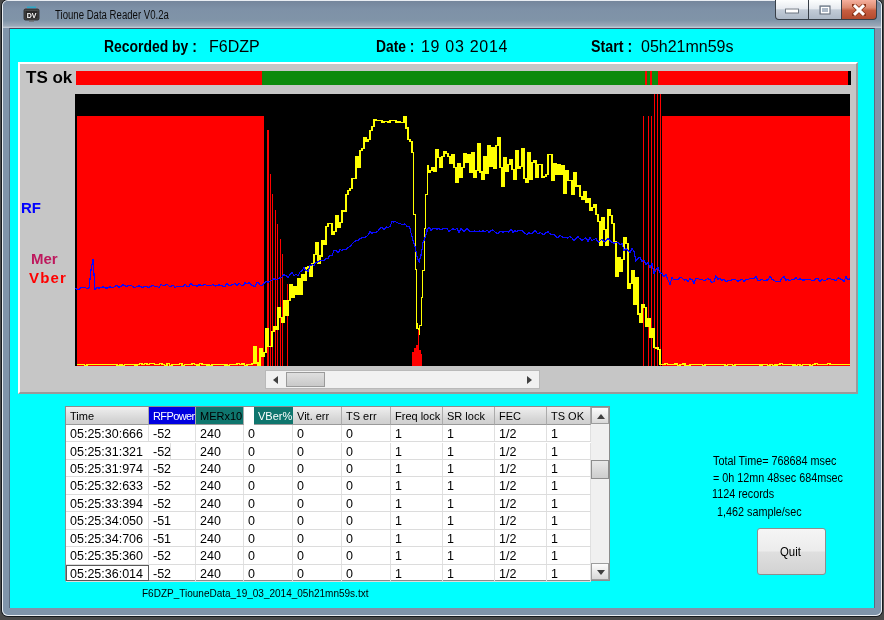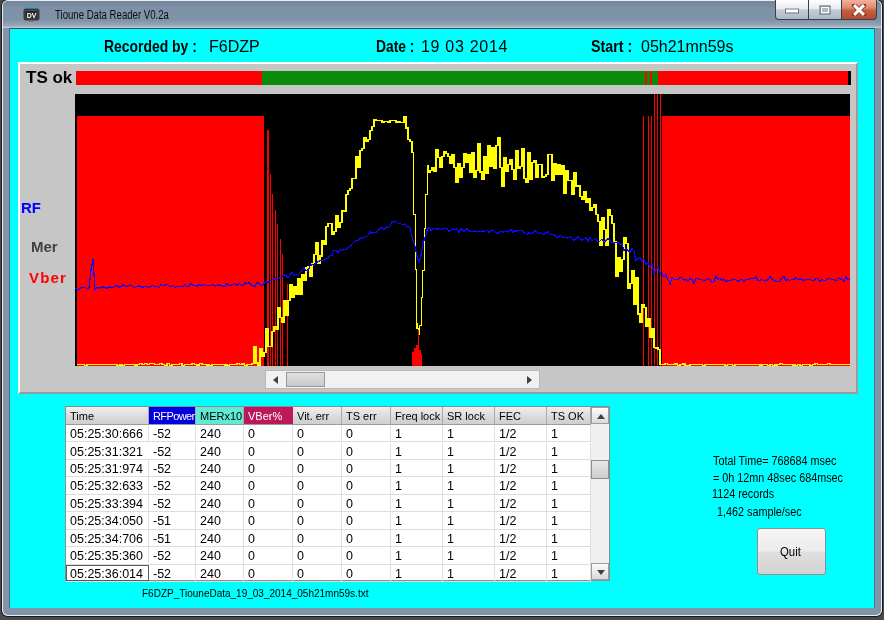--- a/index.html
+++ b/index.html
@@ -116,33 +116,33 @@
         <rect x="337" y="258" width="1.5" height="14" fill="#f00"></rect>
         <rect x="338.5" y="254" width="2" height="18" fill="#f00"></rect>
         <rect x="340.5" y="251" width="3" height="21" fill="#f00"></rect>
         <rect x="343.5" y="256" width="2" height="16" fill="#f00"></rect>
         <rect x="345.5" y="260" width="1" height="12" fill="#f00"></rect>
         <rect x="342.6" y="236" width="1.2" height="20" fill="#f00"></rect>
         <path d="M2.0,270.7H4.5V270.3H7.0V270.7H9.5V271.3H12.0V270.7H14.5V270.7H17.0V270.7H19.5V270.1H22.0V270.8H24.5V270.4H27.0V270.1H29.5V270.5H32.0V270.4H34.5V270.9H37.0V270.5H39.5V270.2H42.0V271.2H44.5V271.0H47.0V271.1H49.5V270.8H52.0V270.4H54.5V270.3H57.0V270.4H59.5V271.0H62.0V270.6H64.5V269.8H67.0V270.5H69.5V269.8H72.0V270.6H74.5V269.9H77.0V269.9H79.5V270.6H82.0V270.5H84.5V269.7H87.0V270.9H89.5V271.6H92.0V269.8H94.5V271.4H97.0V270.2H99.5V270.3H102.0V270.4H104.5V269.8H107.0V271.1H109.5V270.7H112.0V270.1H114.5V270.4H117.0V269.7H119.5V270.3H122.0V271.0H124.5V269.6H127.0V270.3H129.5V270.6H132.0V271.0H134.5V271.2H137.0V270.3H139.5V270.1H142.0V270.7H144.5V270.3H147.0V270.3H149.5V271.0H152.0V271.3H154.5V270.6H157.0V270.4H159.5V270.8H162.0V269.6H164.5V270.5H167.0V270.0H169.5V271.6H172.0V270.9H174.5V270.6H177.0V269.3H179.0V252.5H181.0V269.0H183.0V271.6H185.0V254.5H187.0V262.2H189.0V258.5H191.0V234.1H193.0V252.4H195.0V252.2H197.0V237.8H199.0V232.3H201.0V235.9H203.0V214.0H205.0V223.9H207.0V228.4H209.0V206.8H211.0V221.4H213.0V206.9H215.0V190.4H217.0V203.0H219.0V192.9H221.0V200.0H223.0V184.8H225.0V200.5H227.0V180.5H229.0V186.4H231.0V174.0H233.0V172.5H235.0V182.3H237.0V169.6H239.0V160.2H241.0V148.6H243.0V169.9H245.0V162.0H247.0V146.5H249.0V150.5H251.0V132.4H253.0V129.8H255.0V129.3H257.0V140.6H259.0V137.2H261.0V121.9H263.0V133.9H265.0V128.1H267.0V117.0H269.0V117.7H271.0V100.9H273.0V96.1H275.0V94.6H277.0V84.3H279.0V84.8H281.0V62.2H283.0V73.1H285.0V56.8H287.0V54.5H289.0V43.1H291.0V47.7H293.0V45.7H295.0V36.1H297.0V32.7H299.0V25.6H301.0V26.6H303.0V26.9H305.0V26.4H307.0V28.8H309.0V27.7H311.0V27.5H313.0V28.1H315.0V26.4H317.0V26.4H319.0V26.4H321.0V28.1H323.0V27.9H325.0V28.2H327.0V28.8H329.0V22.6H331.0V34.0H333.0V45.1H335.0V47.4H337.0V58.3H338.6V120.5H340.2V175.3H341.8V229.6H342.0V234.1H343.2V235.5H344.4V240.0H344.5V231.8H346.1V203.5H347.7V176.8H349.3V134.1H350.9V100.1H352.5V71.1H353.0V78.0H355.0V76.8H357.0V73.4H359.0V77.3H361.0V55.7H363.0V63.1H365.0V73.2H367.0V62.2H369.0V58.0H371.0V59.3H373.0V62.1H375.0V69.4H377.0V60.9H379.0V73.4H381.0V88.0H383.0V69.5H385.0V83.6H387.0V73.7H389.0V59.5H391.0V68.1H393.0V60.8H395.0V78.2H397.0V58.9H399.0V83.6H401.0V76.1H403.0V50.0H405.0V78.0H407.0V85.6H409.0V62.1H411.0V79.8H413.0V51.9H415.0V72.3H417.0V53.1H419.0V74.5H421.0V51.7H423.0V43.2H425.0V73.4H427.0V92.2H429.0V63.3H431.0V77.5H433.0V70.2H435.0V65.8H437.0V75.2H439.0V85.4H441.0V56.5H443.0V74.4H445.0V72.2H447.0V54.4H449.0V84.7H451.0V88.0H453.0V58.9H455.0V85.7H457.0V68.8H459.0V66.6H461.0V83.2H463.0V70.3H465.0V70.9H467.0V83.0H469.0V82.3H471.0V80.1H473.0V60.9H475.0V60.7H477.0V86.3H479.0V69.2H481.0V80.3H483.0V70.6H485.0V80.0H487.0V71.5H489.0V99.1H491.0V76.6H493.0V86.1H495.0V86.8H497.0V100.7H499.0V78.5H501.0V92.3H503.0V91.7H505.0V102.8H507.0V105.1H509.0V97.7H511.0V108.4H513.0V104.6H515.0V116.8H517.0V113.5H519.0V110.3H521.0V120.2H523.0V127.4H525.0V151.3H527.0V123.9H529.0V135.6H531.0V151.3H533.0V115.3H535.0V121.9H537.0V129.7H539.0V147.4H541.0V182.9H543.0V163.1H545.0V177.7H547.0V165.3H549.0V143.2H551.0V149.8H553.0V194.6H555.0V189.4H557.0V176.4H559.0V210.2H561.0V183.1H563.0V220.0H565.0V228.6H567.0V210.6H569.0V213.6H571.0V232.6H573.0V224.3H575.0V243.4H577.0V234.3H579.0V253.7H581.0V254.0H583.0V255.6H585.0V270.1H587.5V270.6H590.0V269.7H592.5V270.4H595.0V270.3H597.5V270.8H600.0V270.0H602.5V271.2H605.0V270.4H607.5V270.0H610.0V271.1H612.5V271.2H615.0V270.4H617.5V270.1H620.0V270.5H622.5V270.2H625.0V270.4H627.5V271.1H630.0V270.7H632.5V270.6H635.0V270.6H637.5V270.5H640.0V270.8H642.5V270.9H645.0V270.4H647.5V270.5H650.0V271.5H652.5V270.7H655.0V270.4H657.5V271.3H660.0V270.5H662.5V270.1H665.0V270.8H667.5V270.1H670.0V270.3H672.5V270.6H675.0V270.4H677.5V270.2H680.0V270.3H682.5V270.3H685.0V271.0H687.5V270.2H690.0V270.3H692.5V271.3H695.0V270.3H697.5V271.1H700.0V271.0H702.5V270.4H705.0V269.9H707.5V270.7H710.0V270.8H712.5V270.9H715.0V270.5H717.5V271.0H720.0V271.1H722.5V270.1H725.0V271.1H727.5V270.6H730.0V270.3H732.5V270.4H735.0V271.3H737.5V270.9H740.0V269.8H742.5V270.5H745.0V270.4H747.5V270.4H750.0V270.3H752.5V269.9H755.0V270.8H757.5V270.1H760.0V270.4H762.5V270.3H765.0V270.2H767.5V270.8H770.0V270.7H772.5V270.2H775.0V270.1" fill="none" stroke="#ffff00" stroke-width="1.1"></path>
         <polyline points="0,194.0 2,195.4 4,195.2 6,193.5 8,193.7 10,193.5 12,194.6 14,193.9 16,176.0 18,165.0 20,195.2 22,193.4 24,194.2 26,193.2 28,192.9 30,193.8 32,194.2 34,193.0 36,193.0 38,193.9 40,192.1 42,191.4 44,193.4 46,192.2 48,190.8 50,192.0 52,192.3 54,191.5 56,191.1 58,192.7 60,193.6 62,192.4 64,191.7 66,192.9 68,193.3 70,192.1 72,193.0 74,193.5 76,192.1 78,191.4 80,192.6 82,192.5 84,193.4 86,190.7 88,191.3 90,191.1 92,190.1 94,192.1 96,192.5 98,191.0 100,193.3 102,192.7 104,192.4 106,192.1 108,192.7 110,190.1 112,192.2 114,192.2 116,189.5 118,191.8 120,191.1 122,192.2 124,190.8 126,191.2 128,191.6 130,190.2 132,191.8 134,191.0 136,191.6 138,190.4 140,192.1 142,191.6 144,190.7 146,191.5 148,192.2 150,192.7 152,189.0 154,191.6 156,191.1 158,190.5 160,189.4 162,191.9 164,189.1 166,191.0 168,191.8 170,188.6 172,189.9 174,188.8 176,190.5 178,191.8 180,192.3 182,188.1 184,189.4 185,191.1 187,191.9 189,189.5 191,187.0 193,188.1 195,187.0 197,186.1 199,184.6 201,185.8 203,185.1 205,183.9 207,183.0 209,180.7 211,181.4 213,183.5 215,180.7 217,178.1 219,181.9 221,180.0 223,182.0 225,178.1 227,176.3 229,173.8 231,176.6 233,177.3 235,171.5 237,170.7 239,171.3 241,168.2 243,168.0 245,166.8 247,166.5 249,166.6 251,164.1 253,164.3 255,161.3 257,161.3 259,156.8 261,156.6 263,158.7 265,155.7 267,156.3 269,155.1 271,155.2 273,153.4 275,152.6 277,149.9 279,148.0 281,146.9 283,146.2 285,144.2 287,143.9 289,143.5 291,142.9 293,141.0 295,137.7 297,139.2 299,138.6 301,138.7 303,136.9 305,134.2 307,133.0 309,135.7 311,132.9 313,133.3 315,132.7 317,127.5 319,128.1 320,127.5 322,128.6 324,129.5 326,130.0 328,130.9 330,129.9 332,132.4 334,132.6 335,134.2 336,139.0 338,146.3 340,152.2 341,157.1 342,162.8 344,168.1 346,161.1 347,155.4 348,148.7 350,143.8 352,137.1 352,135.8 354,133.3 356,136.3 358,134.2 360,134.3 362,135.1 364,134.7 366,135.9 368,134.8 370,134.2 372,134.6 374,137.5 376,135.9 378,134.4 380,136.0 382,134.0 384,138.5 386,134.2 388,136.9 390,137.1 392,134.5 394,136.9 396,137.9 398,137.2 400,137.0 402,138.0 404,137.0 406,137.3 408,136.8 410,137.9 412,135.9 414,138.2 416,136.6 418,135.9 420,137.9 422,139.7 424,138.8 426,136.9 428,138.6 430,137.2 432,137.7 434,138.0 436,135.0 438,138.3 440,136.8 442,137.3 444,136.3 446,136.4 448,137.2 450,139.5 452,140.7 454,138.6 456,140.1 458,138.4 460,136.3 462,139.1 464,139.5 465,138.4 467,139.7 469,140.4 471,138.5 473,137.8 475,139.9 477,140.2 479,140.2 481,142.5 483,143.8 485,140.9 487,142.8 489,143.4 491,143.3 493,144.1 495,142.2 497,144.1 499,146.3 501,144.7 503,142.8 505,144.9 507,146.1 509,145.1 511,143.9 513,147.3 515,143.4 517,146.3 519,145.7 521,144.2 523,148.1 525,147.0 527,145.0 529,147.9 531,146.6 533,144.6 535,146.7 537,148.4 539,149.2 541,148.7 543,148.8 545,150.6 547,149.8 549,156.2 551,154.2 553,156.3 555,158.7 557,154.7 559,157.5 561,166.9 563,164.2 565,163.6 567,167.4 569,166.1 571,170.3 573,168.5 575,173.4 577,169.3 579,179.4 581,175.2 583,173.4 585,178.8 587,179.8 589,182.7 591,180.2 593,186.0 595,190.2 597,183.8 599,185.9 601,185.1 603,185.8 605,183.1 607,184.0 609,186.1 611,185.5 613,187.6 615,184.6 617,185.7 619,189.3 621,184.5 623,184.3 625,185.5 627,185.4 629,186.6 631,185.7 633,184.5 635,185.8 637,188.9 639,187.2 641,181.9 643,185.3 645,184.4 647,186.3 649,185.3 651,188.0 653,186.7 655,186.7 657,185.7 659,185.4 661,185.9 663,187.2 665,186.2 667,185.0 669,187.2 671,185.7 673,185.4 675,184.5 677,184.8 679,184.7 681,181.9 683,186.8 685,186.2 687,185.2 689,186.9 691,186.1 693,186.0 695,182.3 697,185.2 699,186.2 701,187.6 703,187.9 705,187.4 707,184.0 709,182.6 711,186.2 713,185.5 715,186.8 717,185.3 719,185.8 721,183.6 723,186.1 725,184.9 727,186.0 729,186.1 731,185.3 733,185.9 735,185.5 737,186.5 739,186.2 741,184.8 743,184.7 745,187.8 747,185.4 749,186.8 751,186.0 753,184.8 755,184.5 757,185.7 759,185.8 761,186.3 763,183.9 765,184.7 767,185.4 769,187.6 771,182.4 773,186.1 775,184.8" fill="none" stroke="#0a0aff" stroke-width="1.2"></polyline>
       </svg>
       <div class="trlbl" style="left:1px;top:135px;color:#0000ff">RF</div>
-      <div class="trlbl" style="left:11px;top:174px;color:#404040">Mer</div>
+      <div class="trlbl" style="left:11px;top:186px;color:#be185d">Mer</div>
       <div class="trlbl" style="left:9px;top:205px;color:#ff0000;letter-spacing:1.2px">Vber</div>
       <div id="hsb">
         <div class="arr" style="left:7px;top:5px;border-top:4px solid transparent;border-bottom:4px solid transparent;border-right:5px solid #404040"></div>
         <div id="hthumb"></div>
         <div class="arr" style="right:7px;top:5px;border-top:4px solid transparent;border-bottom:4px solid transparent;border-left:5px solid #404040"></div>
       </div>
     </div>
     <div id="table">
       <div class="th" style="left:0px;width:83px;color:#000;">Time</div>
         <div class="th" style="left:83px;width:47px;color:#fff;letter-spacing:-0.6px;background:#0000e0;">RFPower</div>
-        <div class="th" style="left:130px;width:48px;color:#000;background:#5eead4;">MERx10</div>
-        <div class="th" style="left:178px;width:56px;color:#fff;background:#be185d;">VBer%</div>
+        <div class="th" style="left:130px;width:48px;color:#000;background:#0f766e;">MERx10</div>
+        <div class="th" style="left:188px;width:56px;color:#fff;background:#0f766e;">VBer%</div>
         <div class="th" style="left:227px;width:49px;color:#000;">Vit. err</div>
         <div class="th" style="left:276px;width:49px;color:#000;">TS err</div>
         <div class="th" style="left:325px;width:52px;color:#000;">Freq lock</div>
         <div class="th" style="left:377px;width:52px;color:#000;">SR lock</div>
         <div class="th" style="left:429px;width:52px;color:#000;">FEC</div>
         <div class="th" style="left:481px;width:44px;color:#000;">TS OK</div>
       <div class="tr" style="top:18.0px;height:17.45px">
           <div class="td" style="left:0px;width:83px">05:25:30:666</div>
           <div class="td" style="left:83px;width:47px">-52</div>
           <div class="td" style="left:130px;width:48px">240</div>

